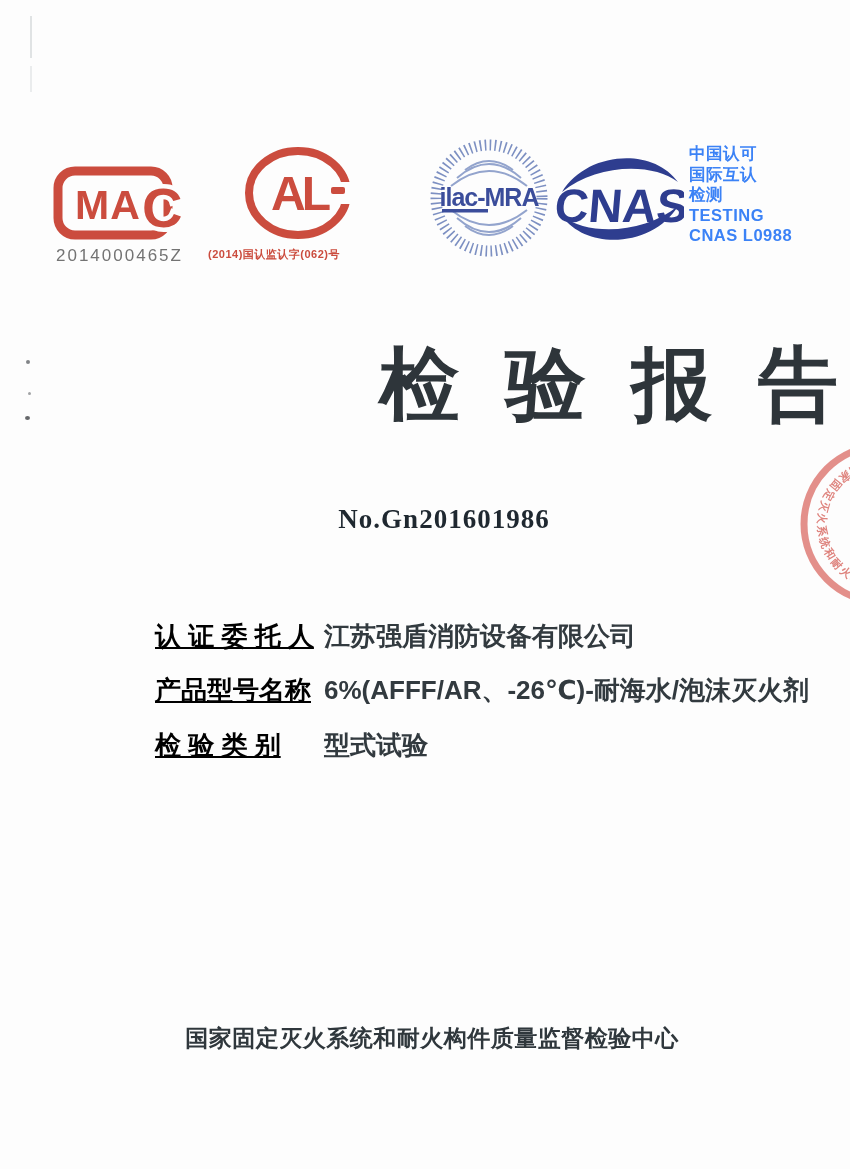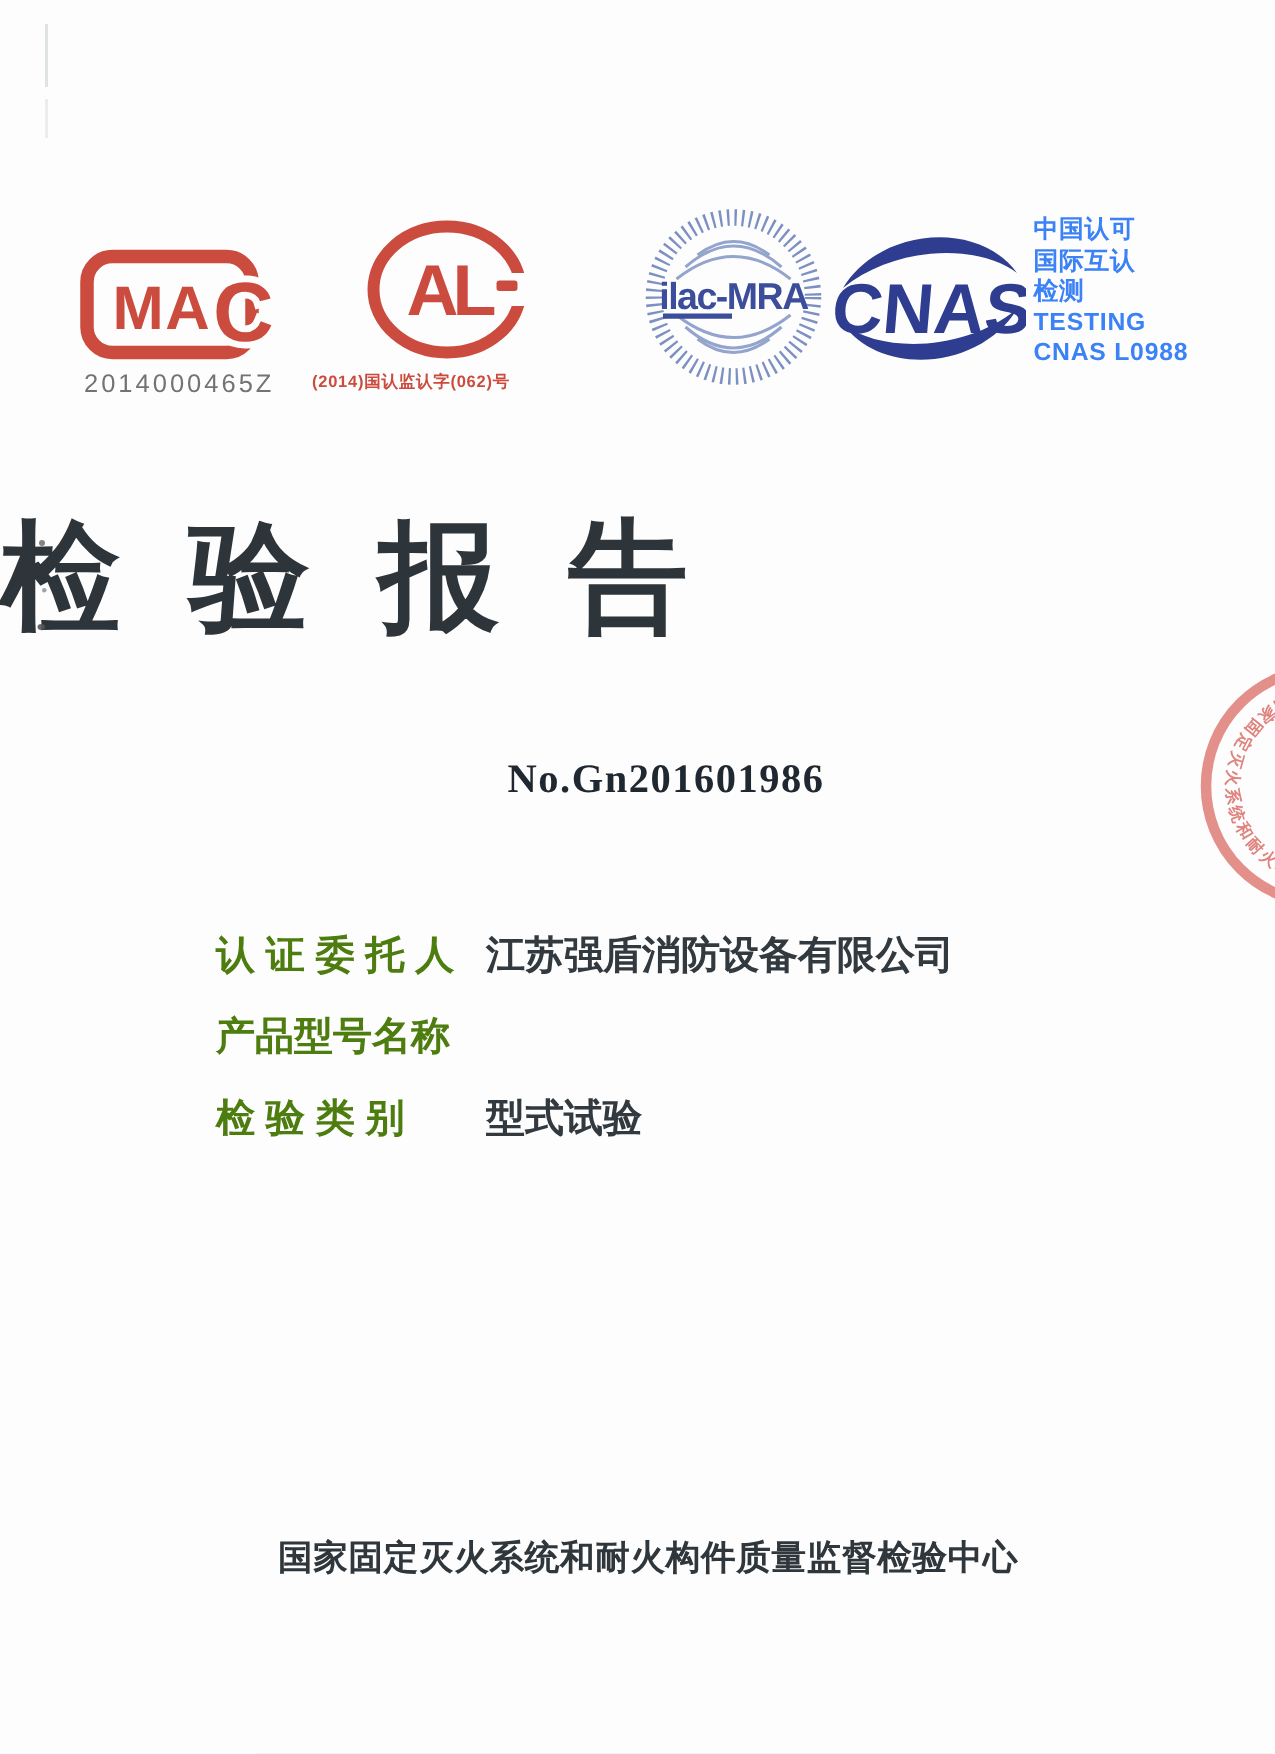--- a/index.html
+++ b/index.html
@@ -20,32 +20,32 @@
     left:208px;top:247px;font-size:11px;font-weight:600;
     color:#cb4c3e;letter-spacing:0.5px;
   }
   .cnas-lines{
     left:689px;top:143px;font-size:16.5px;font-weight:700;
     color:#3b82f6;line-height:20.6px;letter-spacing:0.5px;
   }
 
   
   .doc-title{
-    left:0;right:0;top:332px;text-align:left;
+    left:0;right:0;top:332px;text-align:right;
     font-size:80px;font-weight:800;color:#2e353a;letter-spacing:12px;
   }
   .report-no{
     left:38px;right:0;top:504px;text-align:center;
     font-family:"Liberation Serif","DejaVu Serif",serif;
     font-size:27px;font-weight:700;color:#1f2830;letter-spacing:1px;
   }
   .field-row{height:34px;}
   .field-label{
-    position:absolute;left:144px;top:0;
-    font-size:26px;font-weight:600;color:#4d7c0f;
+    position:absolute;left:155px;top:0;
+    font-size:26px;font-weight:600;color:#000000;text-decoration:underline;
   }
   .field-value{
     position:absolute;left:324px;top:0;white-space:nowrap;
     font-size:26px;font-weight:600;color:#323a3f;
   }
   .row-1{left:0;top:619px;width:850px;position:absolute;}
   .row-2{left:0;top:673px;width:804px;position:absolute;}
   .row-3{left:0;top:728px;width:781px;position:absolute;}
   .footer-org{
     left:14px;right:0;top:1023px;text-align:center;
@@ -114,20 +114,21 @@
   <div class="abs doc-title">检 验 报 告</div>
 
   <div class="abs report-no">No.Gn201601986</div>
 
   <div class="row-1 field-row">
     <span class="field-label">认 证 委 托 人</span>
     <span class="field-value">江苏强盾消防设备有限公司</span>
   </div>
   <div class="row-2 field-row">
     <span class="field-label">产品型号名称</span>
+    <span class="field-value">6%(AFFF/AR、-26℃)-耐海水/泡沫灭火剂</span>
   </div>
   <div class="row-3 field-row">
     <span class="field-label">检 验 类 别</span>
     <span class="field-value">型式试验</span>
   </div>
 
   <div class="abs footer-org">国家固定灭火系统和耐火构件质量监督检验中心</div>
 
   <div class="abs stamp-wrap">
     <svg width="58" height="174" viewBox="792 436 58 174">

